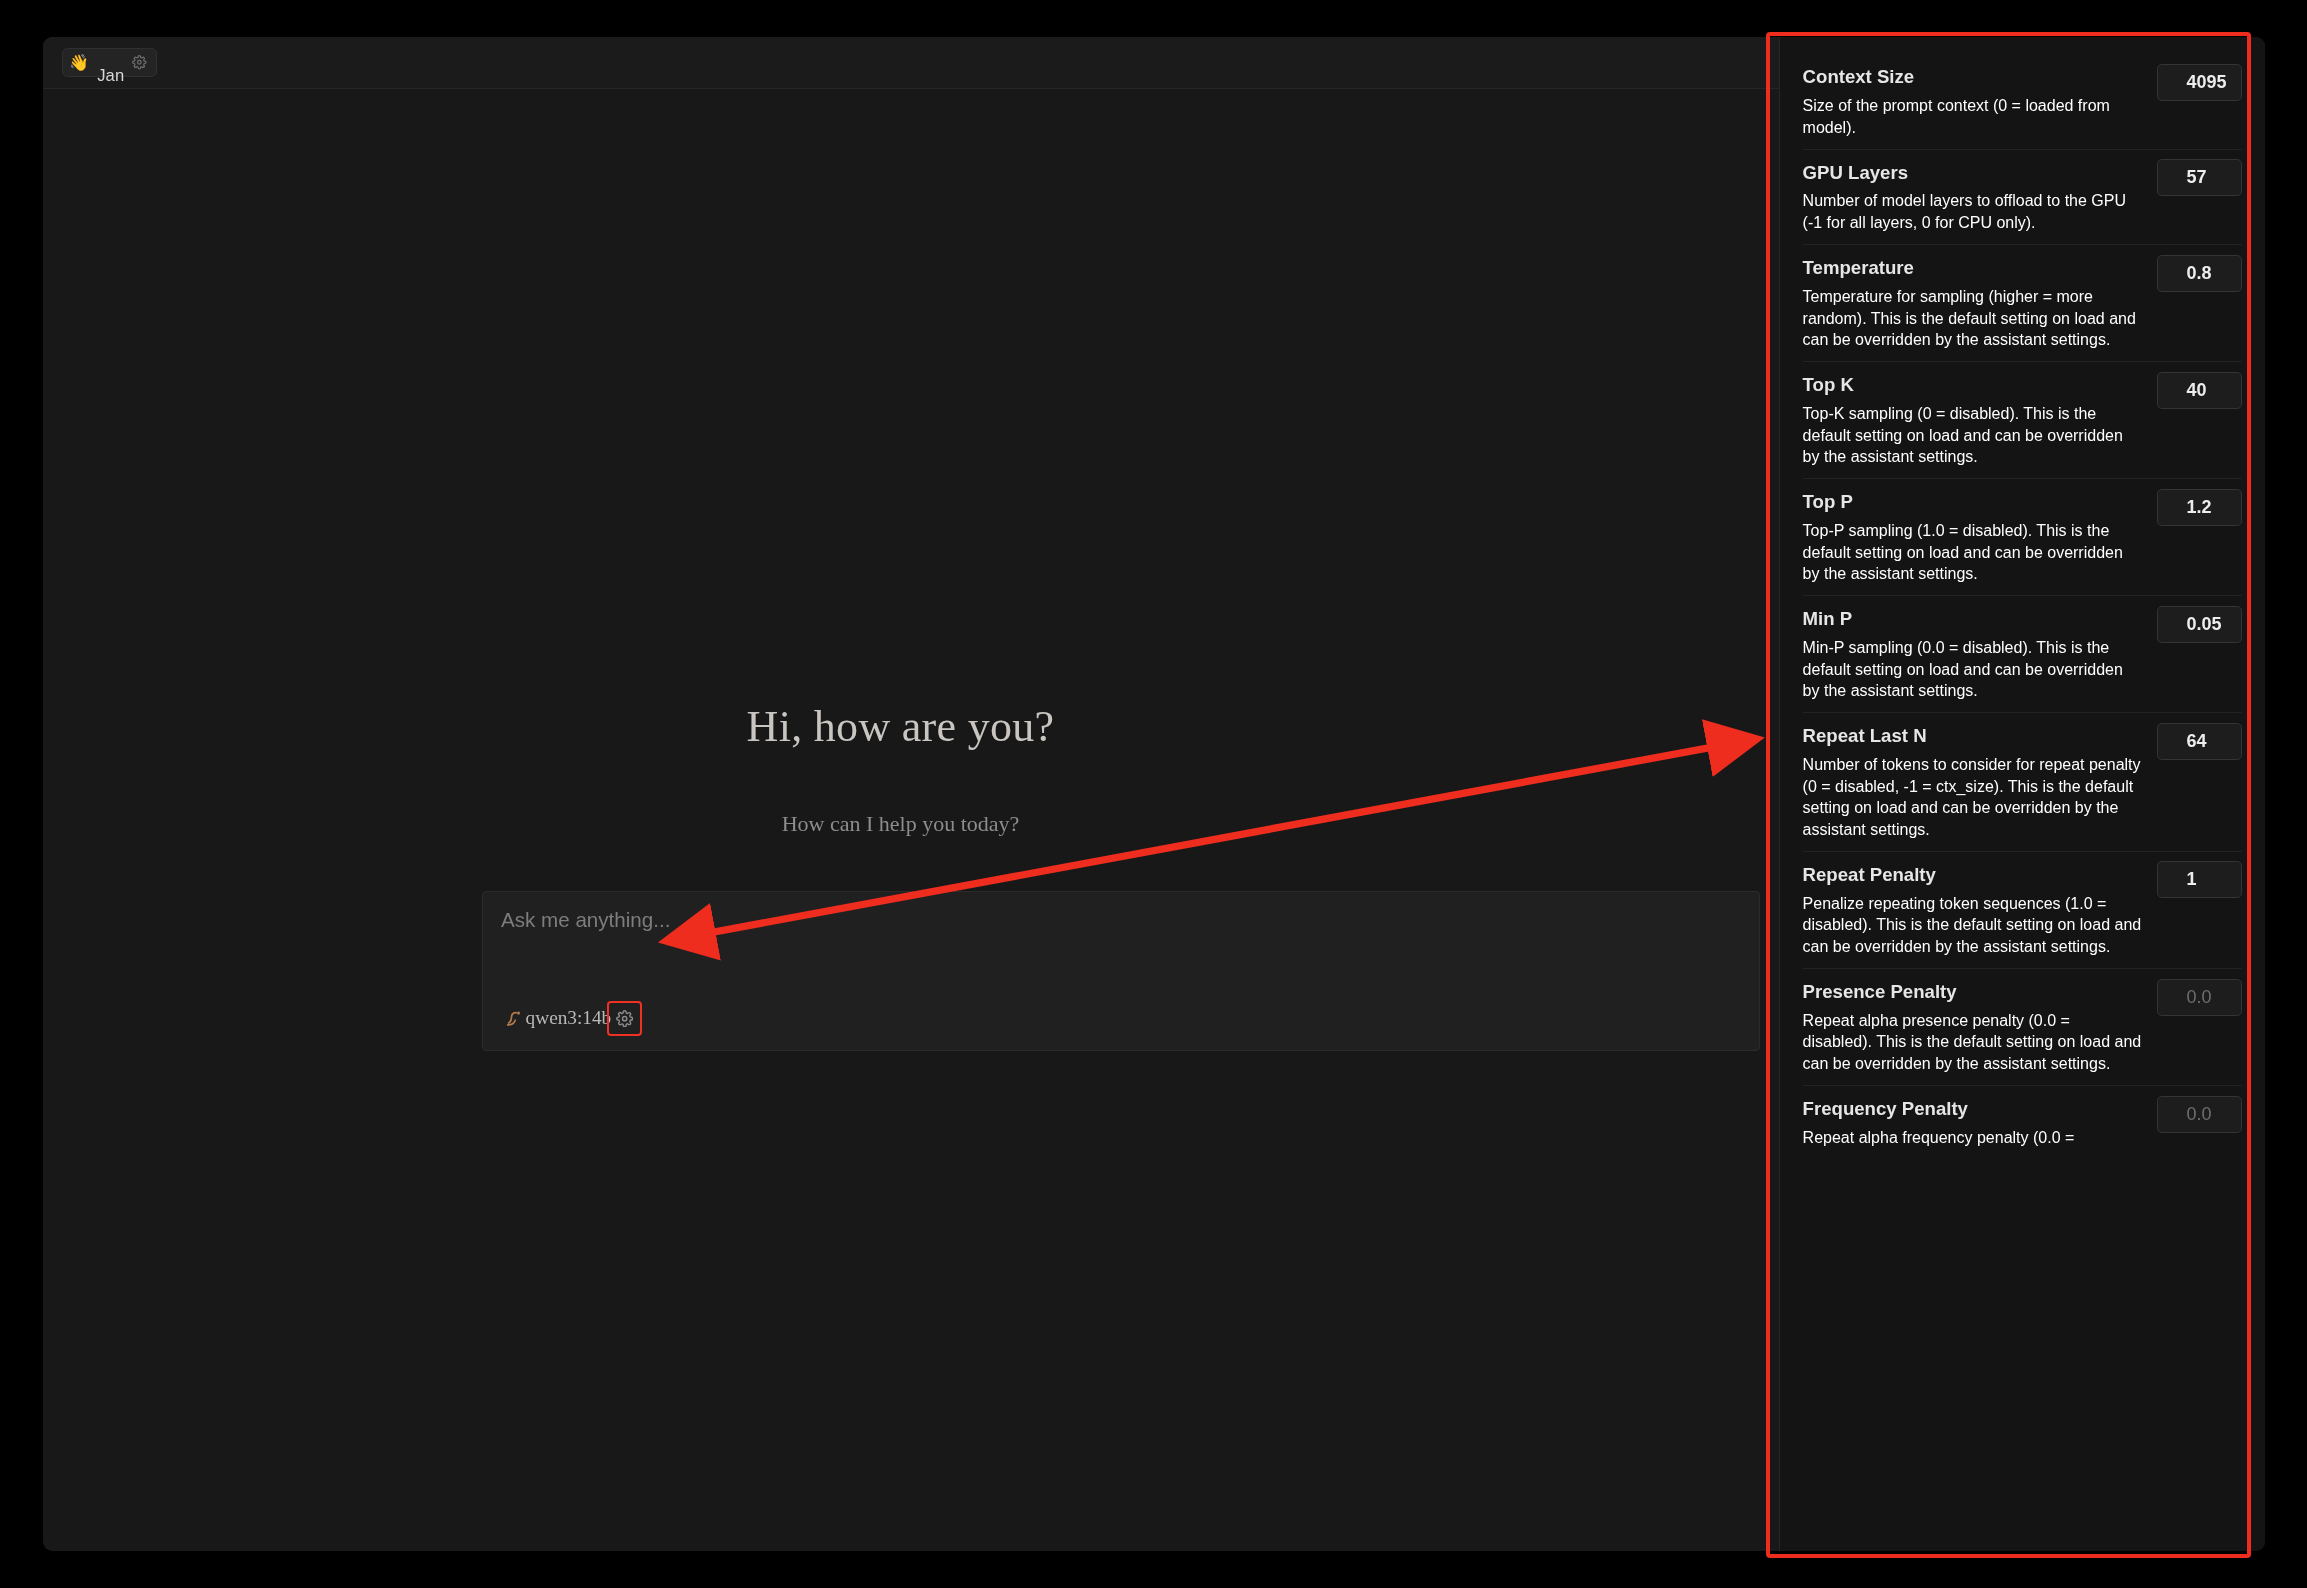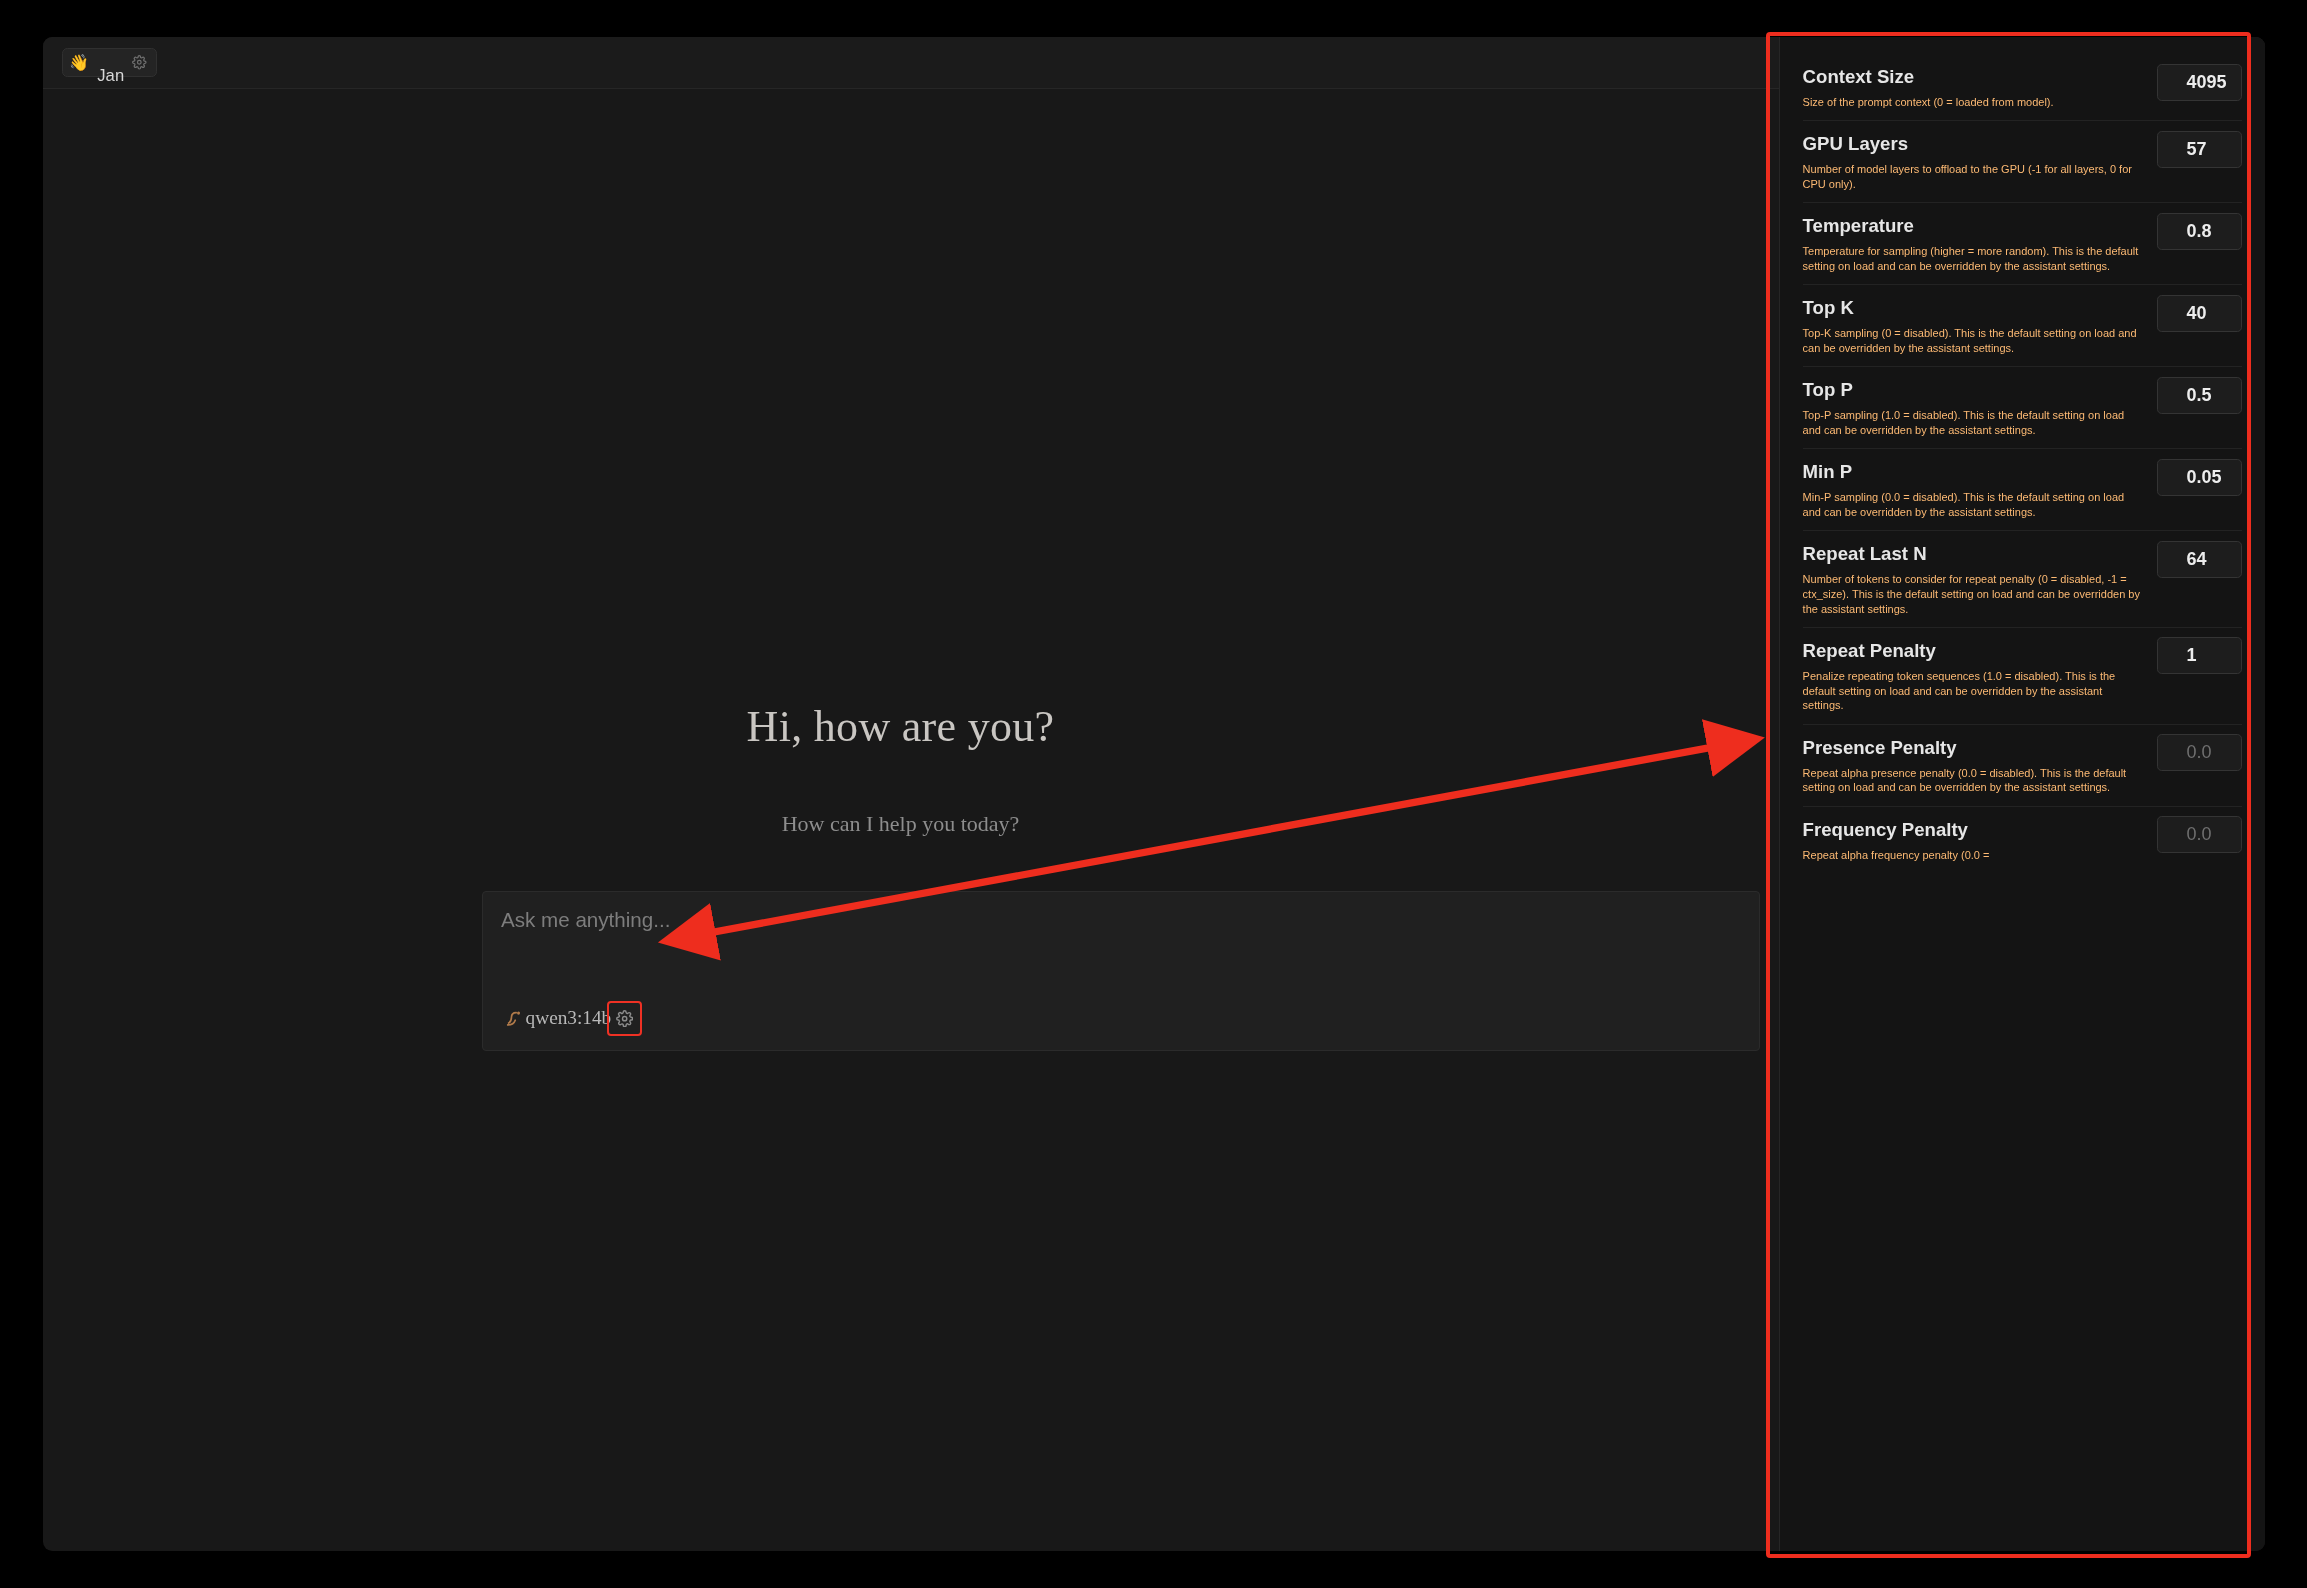--- a/index.html
+++ b/index.html
@@ -165,22 +165,22 @@
   }
   .setting:last-child { border-bottom: none; }
   .setting .s-title {
     color: #e6e6e6;
     font-size: 18.6px;
     font-weight: bold;
     margin-bottom: 6.7px;
     width: 413px;
   }
   .setting .s-desc {
-    color: #fdba74;
-    font-size: 11px;
+    color: #ffffff;
+    font-size: 16px;
     line-height: 1.35;
     width: 339px;
   }
   .setting .s-value {
     position: absolute;
     right: 0;
     top: 9.3px;
     width: 85px;
     height: 37px;
     background: #1d1d1d;
@@ -280,21 +280,21 @@
 
     <div class="setting">
       <div class="s-title">Top K</div>
       <div class="s-desc">Top-K sampling (0 = disabled). This is the default setting on load and can be overridden by the assistant settings.</div>
       <div class="s-value">40</div>
     </div>
 
     <div class="setting">
       <div class="s-title">Top P</div>
       <div class="s-desc">Top-P sampling (1.0 = disabled). This is the default setting on load and can be overridden by the assistant settings.</div>
-      <div class="s-value">0.5</div>
+      <div class="s-value">1.2</div>
     </div>
 
     <div class="setting">
       <div class="s-title">Min P</div>
       <div class="s-desc">Min-P sampling (0.0 = disabled). This is the default setting on load and can be overridden by the assistant settings.</div>
       <div class="s-value">0.05</div>
     </div>
 
     <div class="setting">
       <div class="s-title">Repeat Last N</div>

